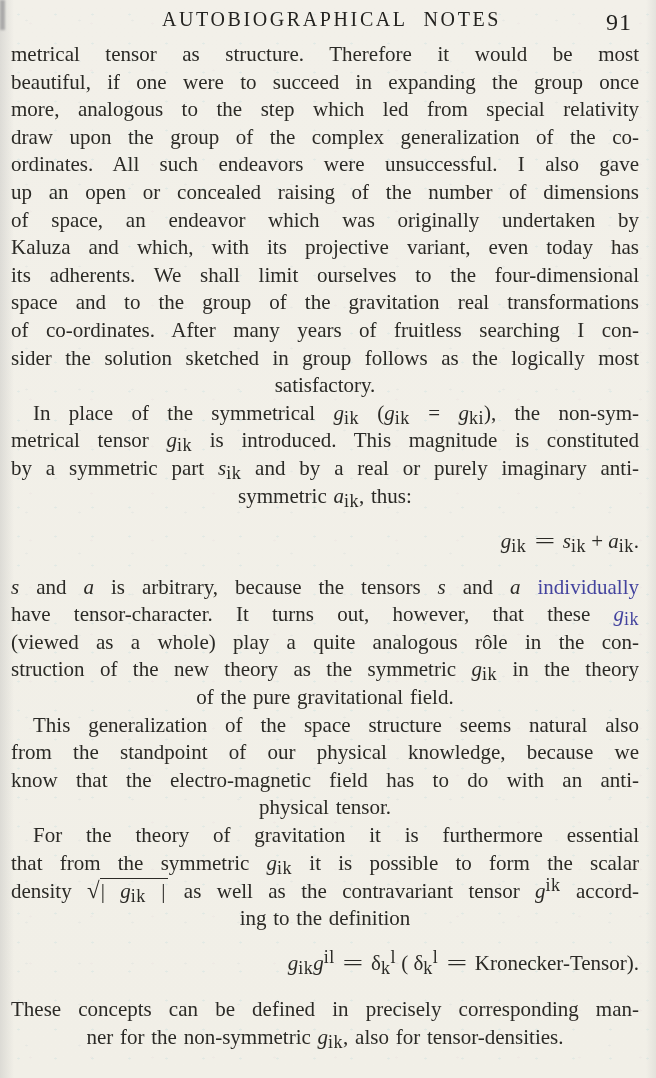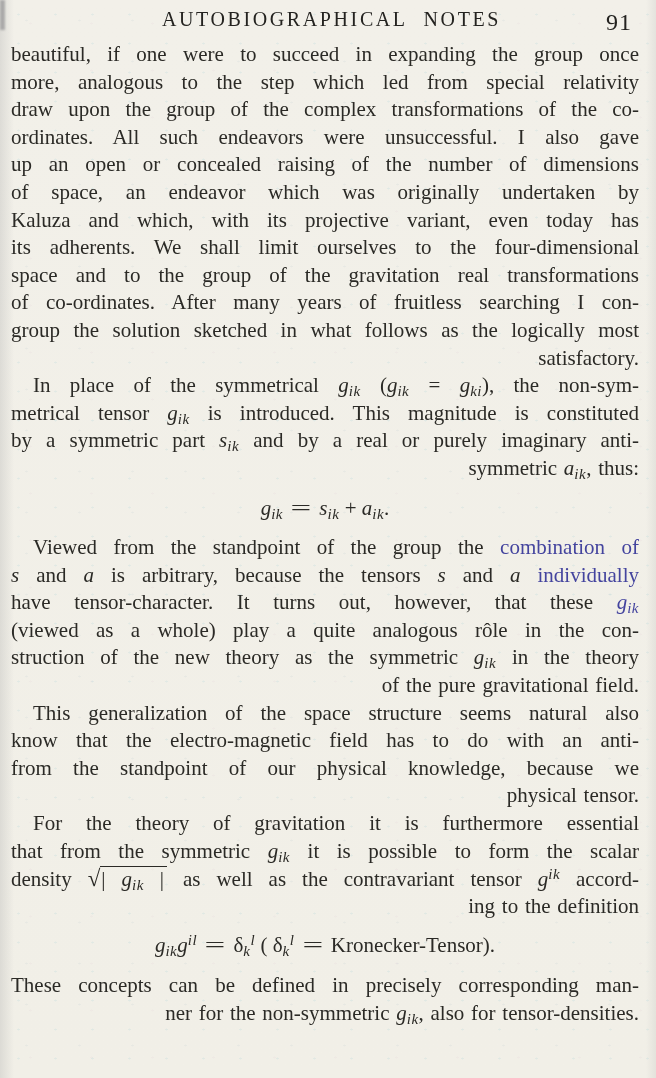--- a/index.html
+++ b/index.html
@@ -45,78 +45,78 @@
   }
   .text-block {
     position: absolute; top: 41px; left: 11px; right: 17px;
   }
   .line {
     font-size: 21px;
     line-height: 27.6px;
     height: 27.6px;
     overflow: hidden;
     word-spacing: 1.5px;
-    text-align: right;
+    text-align: center;
   }
   .line.just { text-align: justify; text-align-last: justify; }
   .line.indent { padding-left: 22px; }
   .eq {
     font-size: 21px;
     line-height: 27.6px;
-    margin: 12px 0;
-    text-align: center;
+    margin: 18px 0;
+    text-align: right;
   }
   i { font-style: italic; }
-  sub, sup { font-style: italic; font-size: 15px; line-height: 0; }
+  sub, sup { font-size: 18px; line-height: 0; }
   sub { vertical-align: -4px; letter-spacing: .5px; }
   sup { vertical-align: 7px; letter-spacing: .5px; }
   .tint { color: #44449e; }
   .longeq { display: inline-block; transform: scaleX(1.75); margin: 0 7px; }
   .sqrt { white-space: nowrap; }
   .sqrt .radical { font-size: 23px; }
   .vinc { border-top: 1.5px solid #2b2a26; padding: 0 3px 0 1px; }
 </style>
 </head>
 <body>
 
 <div class="page">
   <div class="corner-mark"></div>
 
   <header class="running-header">
     <span class="head-title">AUTOBIOGRAPHICAL NOTES</span>
     <span class="page-num">91</span>
   </header>
 
   <main class="text-block" id="text-block">
+      <div class="line just">metrical tensor as structure. Therefore it would be most</div>
       <div class="line just">beautiful, if one were to succeed in expanding the group once</div>
       <div class="line just">more, analogous to the step which led from special relativity</div>
-      <div class="line just">draw upon the group of the complex transformations of the co-</div>
+      <div class="line just">draw upon the group of the complex generalization of the co-</div>
       <div class="line just">ordinates. All such endeavors were unsuccessful. I also gave</div>
       <div class="line just">up an open or concealed raising of the number of dimensions</div>
       <div class="line just">of space, an endeavor which was originally undertaken by</div>
       <div class="line just">Kaluza and which, with its projective variant, even today has</div>
       <div class="line just">its adherents. We shall limit ourselves to the four-dimensional</div>
       <div class="line just">space and to the group of the gravitation real transformations</div>
       <div class="line just">of co-ordinates. After many years of fruitless searching I con-</div>
-      <div class="line just">group the solution sketched in what follows as the logically most</div>
+      <div class="line just">sider the solution sketched in group follows as the logically most</div>
       <div class="line">satisfactory.</div>
       <div class="line just indent">In place of the symmetrical <i>g</i><sub>ik</sub> (<i>g</i><sub>ik</sub> = <i>g</i><sub>ki</sub>), the non-sym-</div>
       <div class="line just">metrical tensor <i>g</i><sub>ik</sub> is introduced. This magnitude is constituted</div>
       <div class="line just">by a symmetric part <i>s</i><sub>ik</sub> and by a real or purely imaginary anti-</div>
       <div class="line">symmetric <i>a</i><sub>ik</sub>, thus:</div>
       <div class="eq"><i>g</i><sub>ik</sub> <span class="longeq">=</span> <i>s</i><sub>ik</sub> + <i>a</i><sub>ik</sub>.</div>
-      <div class="line just indent">Viewed from the standpoint of the group the <span class="tint">combination of</span></div>
       <div class="line just"><i>s</i> and <i>a</i> is arbitrary, because the tensors <i>s</i> and <i>a</i> <span class="tint">individually</span></div>
       <div class="line just">have tensor-character. It turns out, however, that these <span class="tint"><i>g</i><sub>ik</sub></span></div>
       <div class="line just">(viewed as a whole) play a quite analogous rôle in the con-</div>
       <div class="line just">struction of the new theory as the symmetric <i>g</i><sub>ik</sub> in the theory</div>
       <div class="line">of the pure gravitational field.</div>
       <div class="line just indent">This generalization of the space structure seems natural also</div>
+      <div class="line just">from the standpoint of our physical knowledge, because we</div>
       <div class="line just">know that the electro-magnetic field has to do with an anti-</div>
-      <div class="line just">from the standpoint of our physical knowledge, because we</div>
       <div class="line">physical tensor.</div>
       <div class="line just indent">For the theory of gravitation it is furthermore essential</div>
       <div class="line just">that from the symmetric <i>g</i><sub>ik</sub> it is possible to form the scalar</div>
       <div class="line just">density <span class="sqrt"><span class="radical">√</span><span class="vinc">| <i>g</i><sub>ik</sub> |</span></span> as well as the contravariant tensor <i>g</i><sup>ik</sup> accord-</div>
       <div class="line">ing to the definition</div>
       <div class="eq"><i>g</i><sub>ik</sub><i>g</i><sup>il</sup> <span class="longeq">=</span> δ<sub>k</sub><sup>l</sup> ( δ<sub>k</sub><sup>l</sup> <span class="longeq">=</span> Kronecker-Tensor).</div>
       <div class="line just">These concepts can be defined in precisely corresponding man-</div>
       <div class="line">ner for the non-symmetric <i>g</i><sub>ik</sub>, also for tensor-densities.</div>
     </main>
 </div>

